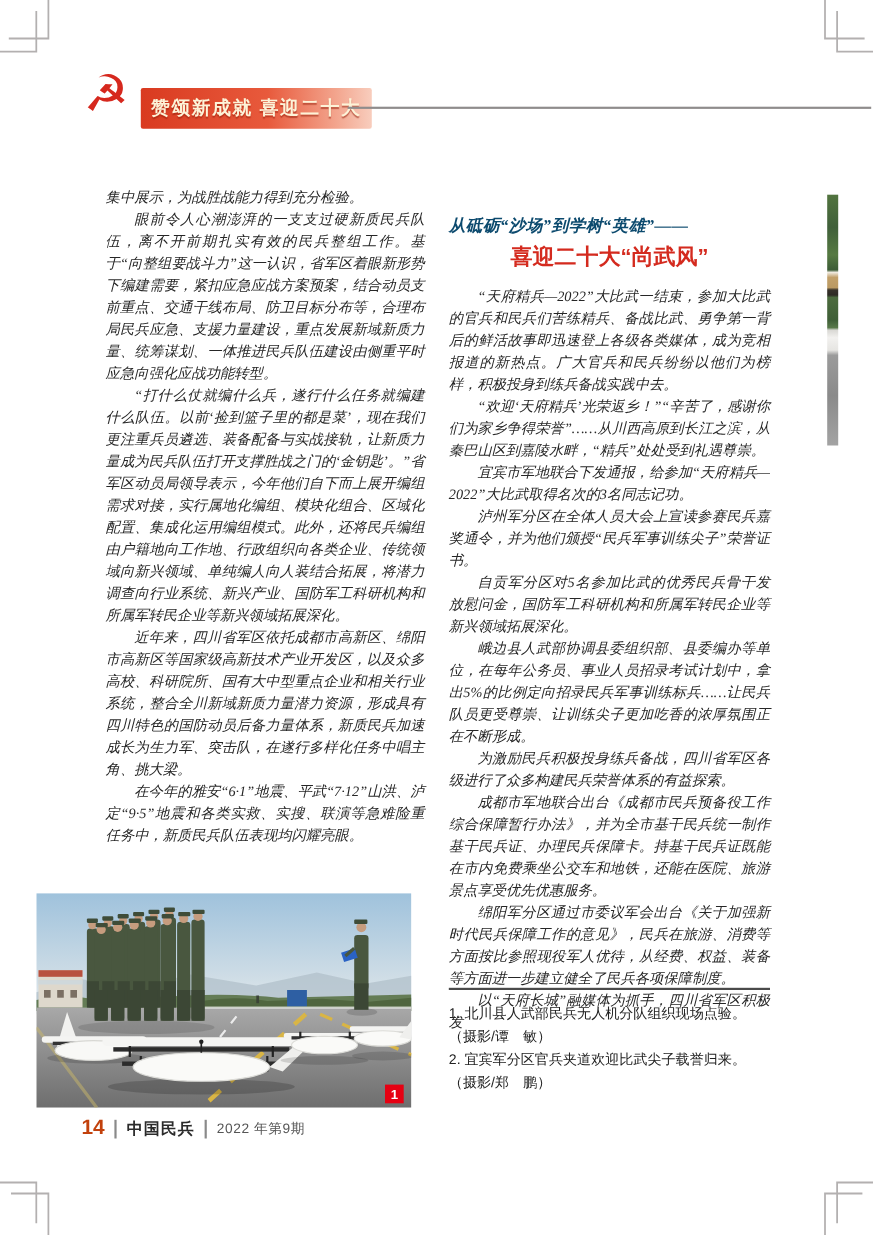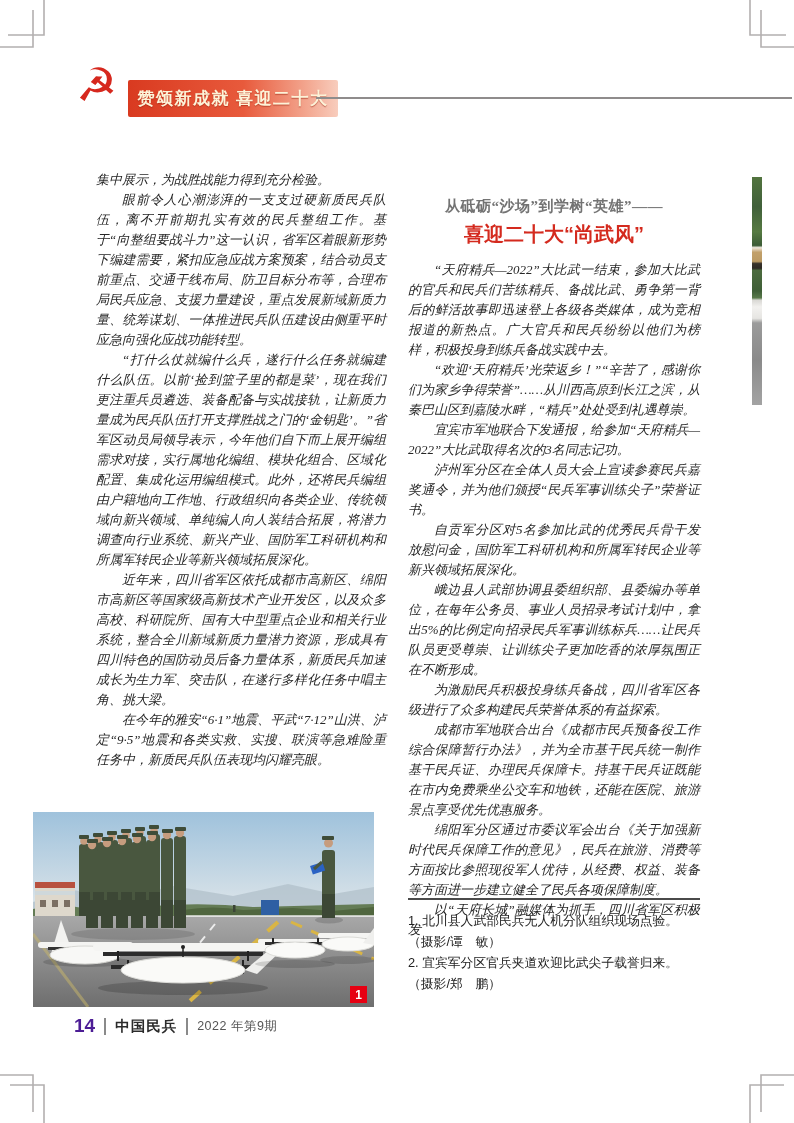--- a/index.html
+++ b/index.html
@@ -15,22 +15,22 @@
           display:flex;align-items:center;justify-content:center;}
   .banner span{font-family:"Liberation Sans","DejaVu Sans",sans-serif;font-weight:bold;
           font-size:17px;letter-spacing:1.5px;color:#fdf3d8;text-shadow:0 1px 1px rgba(150,30,10,.55);}
   .header-rule{position:absolute;left:316px;top:97px;width:476px;height:2px;background:#8f8c8c;}
   
   .col{position:absolute;width:290px;font-size:13px;line-height:20px;text-align:justify;}
   .col p{margin:0;text-indent:2em;font-style:italic;}
   .col p.noindent{text-indent:0;}
   .left-col{left:96px;top:170px;}
   .right-col{left:408px;top:196px;width:292px;}
-  .kicker{font-weight:bold;font-size:15px;line-height:20px;color:#737373;
-          text-align:center;text-indent:0;letter-spacing:.5px;}
+  .kicker{font-style:italic;font-weight:bold;font-size:15px;line-height:20px;color:#0c4a6e;
+          text-indent:0;letter-spacing:.5px;}
   .rc-title{font-family:"Liberation Sans","DejaVu Sans",sans-serif;font-weight:bold;
           font-size:20px;line-height:26px;color:#d42a1e;text-align:center;margin:5px 0 13px 0;}
   
   .photo{position:absolute;left:33px;top:812px;width:341px;height:195px;margin:0;}
   .photo svg{display:block;width:341px;height:195px;}
   .photo-badge{position:absolute;right:7px;bottom:4px;width:17px;height:17px;background:#e60012;
           color:#ffffff;font-family:"Liberation Sans","DejaVu Sans",sans-serif;font-weight:bold;
           font-size:12px;display:flex;align-items:center;justify-content:center;}
   
   .captions{position:absolute;left:408px;top:898px;width:292px;
@@ -42,21 +42,21 @@
   .edge-strip{position:absolute;left:752px;top:177px;width:10px;height:228px;
           background:linear-gradient(to bottom,
             #52743f 0%,#40603a 13%,#567a42 24%,#3c5c36 30%,
             #efe9df 31%,#c2a06a 33%,#bb9a63 37%,#37322a 38%,#2e2a24 40%,
             #4c6b3e 41%,#3f5f37 50%,#58794a 53%,
             #d9d8d4 54%,#f2f1ef 57%,#e6e5e2 62%,
             #9b9b9b 64%,#8a8a8a 80%,#a3a3a3 100%);}
   
   .footer{position:absolute;left:74px;top:1015px;display:flex;align-items:center;gap:9px;
           font-family:"Liberation Sans","DejaVu Sans",sans-serif;}
-  .footer .pg{font-size:19px;font-weight:600;color:#4c1d95;}
+  .footer .pg{font-size:19px;font-weight:600;color:#c2410c;}
   .footer .vbar{width:2px;height:17px;background:#8a8a8a;}
   .footer .mag{font-size:14.5px;font-weight:bold;color:#2b2b2b;letter-spacing:1px;}
   .footer .issue{font-size:12.5px;color:#555555;letter-spacing:.5px;}
 </style>
 </head>
 <body>
 
 <div class="page">
 
   <svg class="cropmarks" viewBox="0 0 794 1123">

